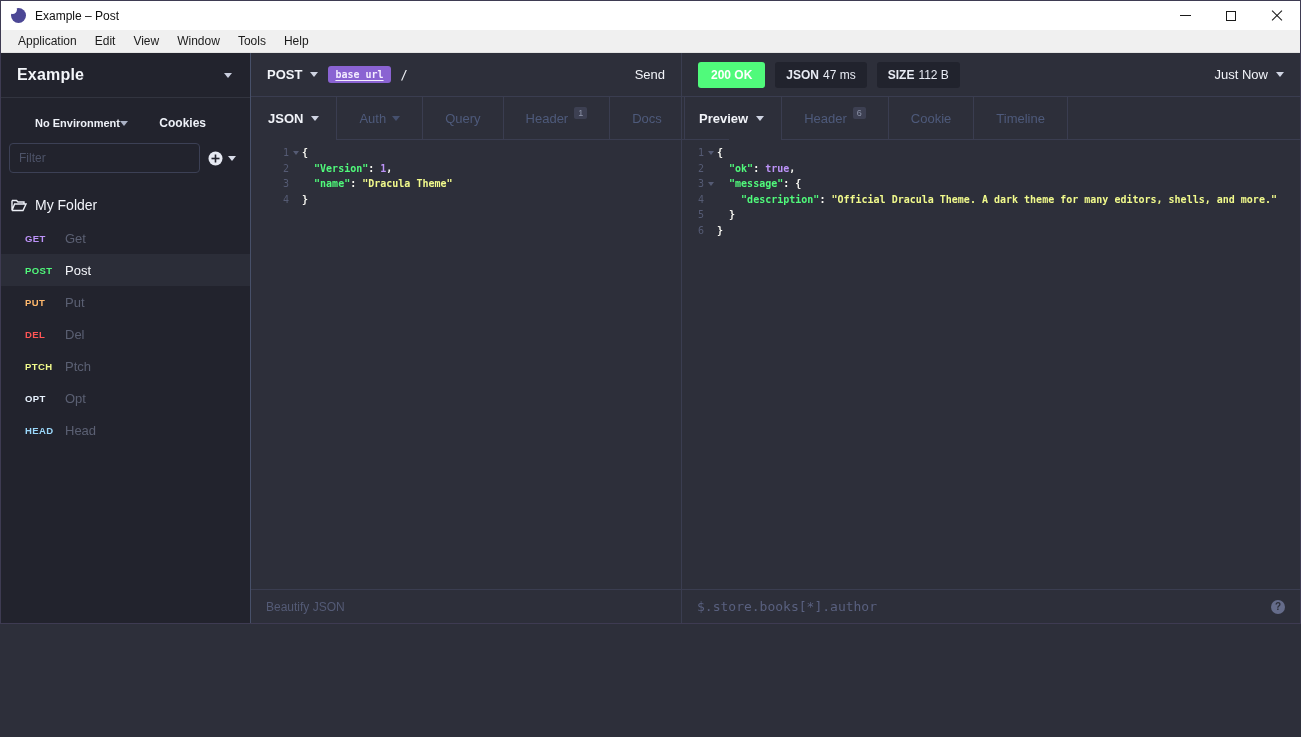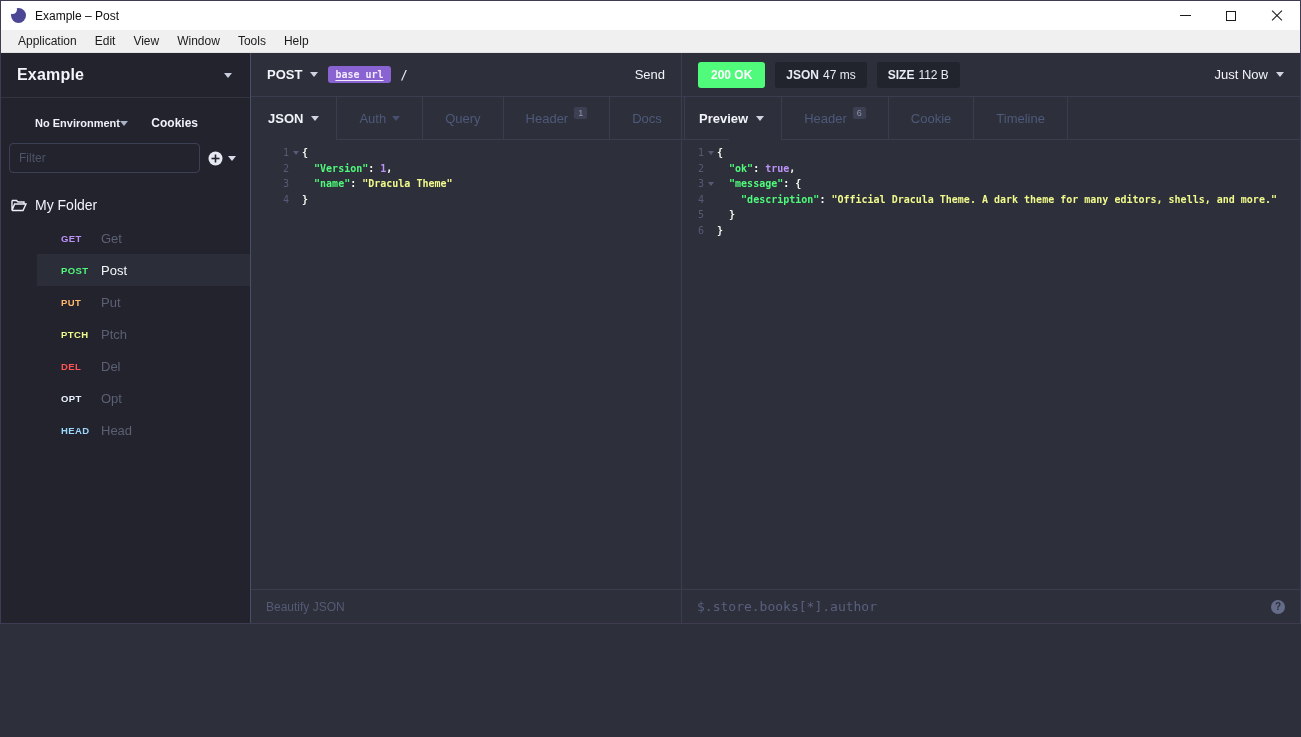--- a/index.html
+++ b/index.html
@@ -29,30 +29,30 @@
 
   
   .sidebar { width:250px; flex:0 0 250px; background:#22232d; border-right:1px solid #475069; display:flex; flex-direction:column; }
   .ws-header { height:45px; display:flex; align-items:center; padding:0 18px 0 16px; border-bottom:1px solid #32343f; flex:0 0 auto; }
   .ws-name { font-size:16px; font-weight:600; letter-spacing:.2px; }
   .caret { width:0; height:0; border-left:4px solid transparent; border-right:4px solid transparent; border-top:5px solid currentColor; display:inline-block; }
   .ws-header .caret { margin-left:auto; color:#c9cede; }
   .env-row { margin-top:12px; height:26px; display:flex; align-items:center; padding:0 16px 0 10px; flex:0 0 auto; }
   .env-select { display:flex; align-items:center; font-size:11px; font-weight:700; color:#eef1f8;margin-left:24px; }
   .env-select .caret { color:#aab1c4; border-left-width:4px; border-right-width:4px; }
-  .cookies-link { margin-left:auto; margin-right:36px; font-size:12px; font-weight:700; color:#eef1f8; }
+  .cookies-link { margin-left:auto; margin-right:28px; font-size:12px; font-weight:700; color:#eef1f8; }
   .filter-row { margin-top:7px; display:flex; align-items:center; padding:0 10px 0 8px; gap:8px; flex:0 0 auto; }
   .filter-input { flex:1; height:30px; background:transparent; border:1px solid #3c4055; border-radius:4px; color:#dfe3ee; font-size:12px; padding:0 9px; outline:none; font-family:"Liberation Sans",sans-serif; }
   .filter-input::placeholder { color:#4d5368; }
   .plus-wrap { display:flex; align-items:center; gap:5px; padding-right:4px; }
   .plus-wrap .caret { color:#d8dce8; }
   .folder-row { margin-top:20px; height:24px; display:flex; align-items:center; gap:8px; padding:0 10px; flex:0 0 auto; }
   .folder-label { font-size:14px; font-weight:400; color:#f1f3f9; }
   .req-list { margin-top:5px; display:flex; flex-direction:column; }
-  .req-row { height:32px; display:flex; align-items:center; padding-left:24px;margin-left:36px; }
+  .req-row { height:32px; display:flex; align-items:center; padding-left:24px; }
   .req-row.active { background:#2b2d38; }
   .req-method { width:40px; font-size:9.5px; font-weight:700; letter-spacing:.4px; font-family:"Liberation Sans",sans-serif; }
   .req-name { font-size:13px; color:#5b6073; }
   .req-row.active .req-name { color:#f5f7fb; font-weight:400; }
 
   
   .pane { display:flex; flex-direction:column; min-width:0; }
   .request-pane { width:431px; flex:0 0 431px; border-right:1px solid #3a3d50; }
   .response-pane { flex:1; }
 
@@ -174,26 +174,26 @@
           </div>
           <div class="req-row active">
             <span class="req-method" style="color: rgb(80, 250, 123);">POST</span>
             <span class="req-name">Post</span>
           </div>
           <div class="req-row">
             <span class="req-method" style="color: rgb(255, 184, 108);">PUT</span>
             <span class="req-name">Put</span>
           </div>
           <div class="req-row">
+            <span class="req-method" style="color: rgb(255, 85, 85);">DEL</span>
+            <span class="req-name">Del</span>
+          </div>
+          <div class="req-row">
             <span class="req-method" style="color: rgb(241, 250, 140);">PTCH</span>
             <span class="req-name">Ptch</span>
-          </div>
-          <div class="req-row">
-            <span class="req-method" style="color: rgb(255, 85, 85);">DEL</span>
-            <span class="req-name">Del</span>
           </div>
           <div class="req-row">
             <span class="req-method" style="color: rgb(233, 243, 255);">OPT</span>
             <span class="req-name">Opt</span>
           </div>
           <div class="req-row">
             <span class="req-method" style="color: rgb(155, 216, 251);">HEAD</span>
             <span class="req-name">Head</span>
           </div>
         </div>

